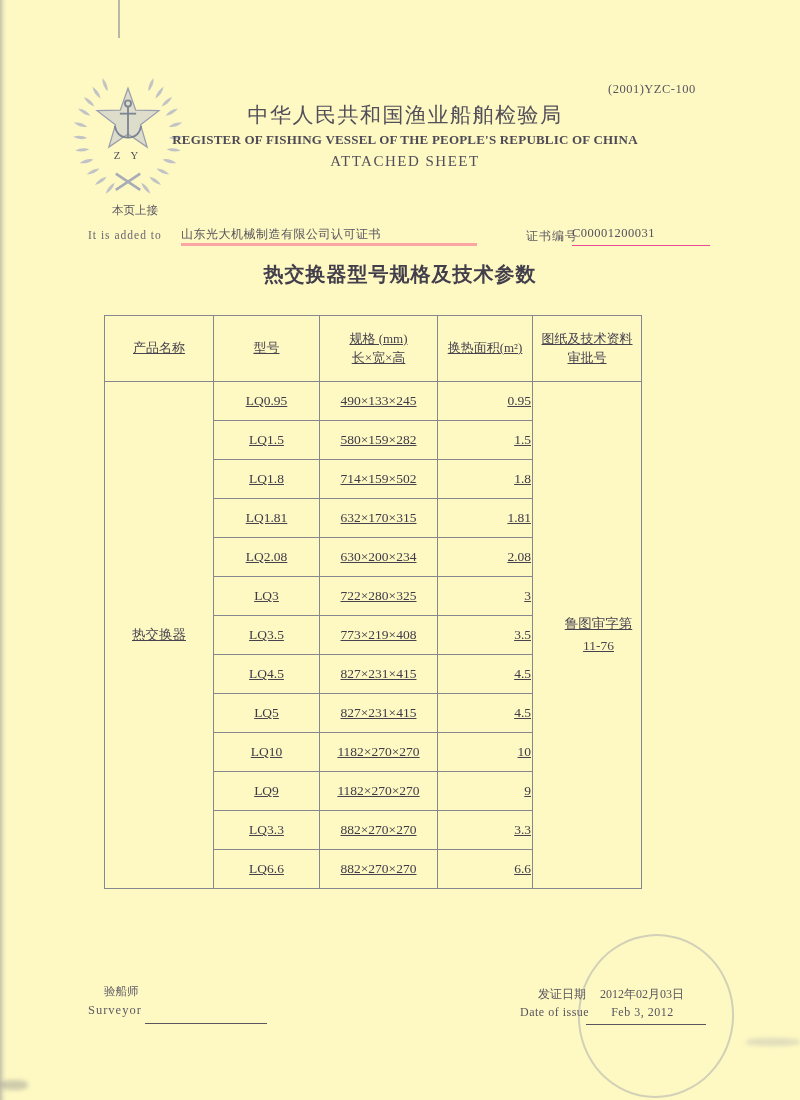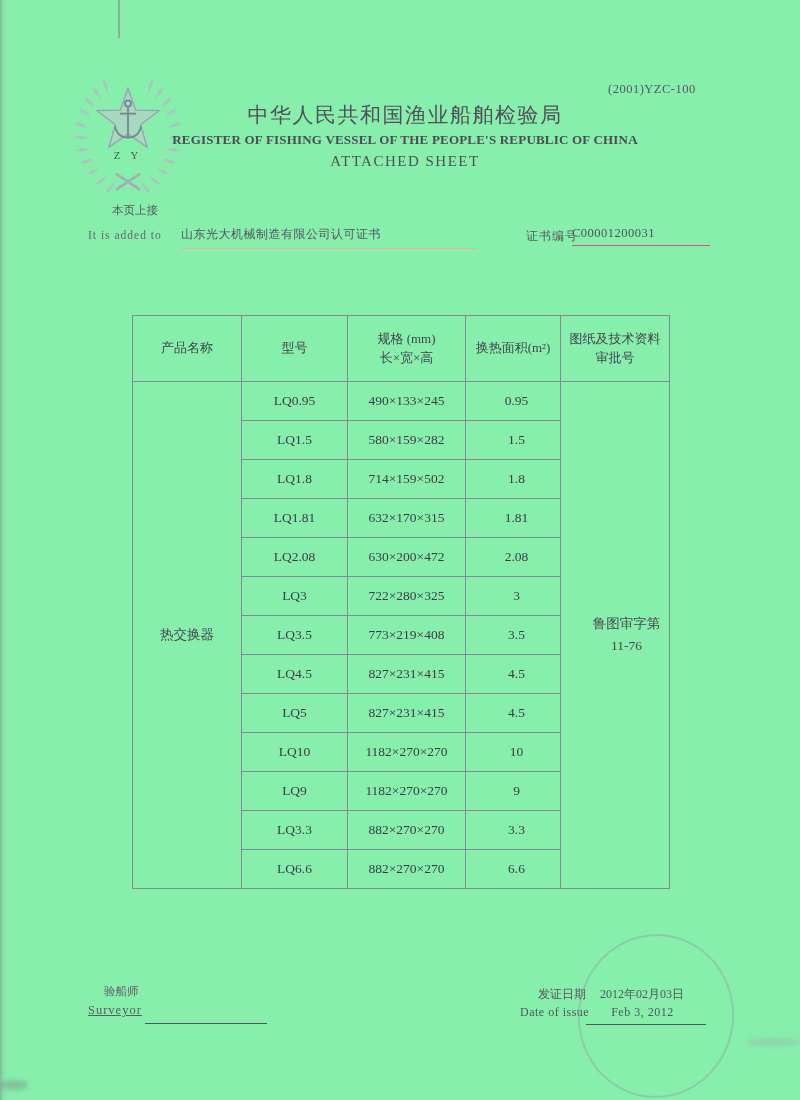--- a/index.html
+++ b/index.html
@@ -3,21 +3,21 @@
 <meta charset="utf-8">
 <style>
   html,body{margin:0;padding:0;}
   body{
     width:800px;height:1100px;
     background:#ffffff;
     font-family:"Liberation Serif","DejaVu Serif",serif;
     position:relative;overflow:hidden;
     color:#474350;
   }
-  .page{position:absolute;inset:0;background:#86efac;}
+  .page{position:absolute;inset:0;background:#fef9c3;}
 
   
   .scan-edge-left{position:absolute;left:0;top:0;width:7px;height:100%;
     background:linear-gradient(90deg,rgba(110,110,122,.38),rgba(160,160,172,.16) 55%,transparent);}
   .reg-mark{position:absolute;left:118px;top:0;width:2px;height:38px;background:rgba(130,130,140,.55);}
   .smudge-bl{position:absolute;left:0;top:1080px;width:28px;height:10px;background:rgba(120,120,132,.35);filter:blur(2px);border-radius:40%;}
   .smudge-r{position:absolute;left:746px;top:1038px;width:54px;height:8px;background:rgba(160,160,172,.30);filter:blur(2px);border-radius:40%;}
 
   .form-code{position:absolute;left:608px;top:82px;font-size:12.5px;color:#59555f;letter-spacing:.5px;}
 
@@ -25,43 +25,43 @@
 
   .head-center{position:absolute;left:150px;top:101px;width:510px;text-align:center;}
   .org-cn{font-size:21px;letter-spacing:1.5px;color:#534f5a;}
   .org-en{font-size:13px;font-weight:bold;letter-spacing:.2px;color:#4e4a55;margin-top:3px;white-space:nowrap;}
   .doc-cn{font-size:22px;letter-spacing:5px;color:#4f4b56;margin-top:13px;}
   .doc-en{font-size:15px;letter-spacing:1.5px;color:#53505b;margin-top:5px;}
 
   .page-note{position:absolute;left:112px;top:203px;font-size:11.5px;color:#5b5761;}
   .added-label{position:absolute;left:88px;top:229px;font-size:11.5px;letter-spacing:1px;color:#6a656f;white-space:nowrap;}
   .added-value{position:absolute;left:181px;top:226px;width:296px;font-size:12px;color:#57535d;
-    border-bottom:1px solid #fca5a5;padding-bottom:5px;letter-spacing:.5px;}
+    border-bottom:3px solid #fca5a5;letter-spacing:.5px;}
   .certno-label{position:absolute;left:526px;top:228px;font-size:12px;color:#5c5862;letter-spacing:1px;}
   .certno-value{position:absolute;left:572px;top:226px;width:138px;font-size:12.5px;color:#544f5b;
     border-bottom:1px solid #ec4899;padding-bottom:4px;letter-spacing:.5px;}
 
   .table-title{position:absolute;left:200px;top:261px;width:400px;text-align:center;
     font-size:20px;font-weight:bold;color:#423e4b;letter-spacing:1px;}
 
-  table.spec{position:absolute;left:132px;top:315px;border-collapse:collapse;table-layout:fixed;
-    font-size:13px;color:#46424e;}
+  table.spec{position:absolute;left:104px;top:315px;border-collapse:collapse;table-layout:fixed;
+    font-size:13px;color:#46424e;text-decoration:underline;}
   table.spec col.c1{width:109px;} table.spec col.c2{width:106px;} table.spec col.c3{width:118px;}
   table.spec col.c4{width:95px;} table.spec col.c5{width:109px;}
   table.spec th, table.spec td{border:1px solid #87878f;font-weight:normal;}
   table.spec thead tr{height:66px;}
   table.spec tbody tr{height:39px;}
   th .hline{line-height:1.45;}
   td.model, td.spec-col{text-align:center;font-weight:bold;font-size:13.5px;color:#3e3a47;}
-  td.area{text-align:center;padding-left:8px;font-weight:bold;font-size:13.5px;color:#3e3a47;}
+  td.area{text-align:right;padding-left:8px;font-weight:bold;font-size:13.5px;color:#3e3a47;}
   td.product, td.approval{text-align:center;font-size:13.5px;color:#4a4651;}
   td.approval .aline{line-height:1.6;padding-left:23px;}
 
   .surveyor-cn{position:absolute;left:104px;top:984px;font-size:11.5px;color:#635f6a;}
-  .surveyor-en{position:absolute;left:88px;top:1003px;font-size:12.5px;letter-spacing:1px;color:#5e5a65;text-decoration:underline;}
+  .surveyor-en{position:absolute;left:88px;top:1003px;font-size:12.5px;letter-spacing:1px;color:#5e5a65;}
   .surveyor-line{position:absolute;left:145px;top:1001px;width:122px;height:22px;border-bottom:1.5px solid #59555f;}
 
   .issue-cn{position:absolute;left:538px;top:986px;font-size:12px;color:#57535d;white-space:nowrap;}
   .issue-cn .val{margin-left:14px;}
   .issue-en{position:absolute;left:520px;top:1005px;font-size:12px;letter-spacing:.5px;color:#57535d;white-space:nowrap;}
   .issue-en .val{margin-left:22px;}
   .issue-line{position:absolute;left:586px;top:1002px;width:120px;height:22px;border-bottom:1.5px solid #59555f;}
 
   .stamp{position:absolute;left:578px;top:934px;width:152px;height:160px;border-radius:50%;
     border:2px solid rgba(150,152,164,.42);transform:rotate(6deg);}
@@ -129,20 +129,21 @@
     <div class="org-en">REGISTER OF FISHING VESSEL OF THE PEOPLE'S REPUBLIC OF CHINA</div>
     <div class="doc-en">ATTACHED SHEET</div>
   </div>
 
   <div class="page-note">本页上接</div>
   <div class="added-label">It is added to</div>
   <div class="added-value">山东光大机械制造有限公司认可证书</div>
   <div class="certno-label">证书编号</div>
   <div class="certno-value">C00001200031</div>
 
+  <div class="table-title">热交换器型号规格及技术参数</div>
 
   <table class="spec">
     <colgroup>
         <col class="c1">
         <col class="c2">
         <col class="c3">
         <col class="c4">
         <col class="c5">
       </colgroup>
     <thead>
@@ -187,21 +188,21 @@
         <td class="spec-col">714×159×502</td>
         <td class="area">1.8</td>
       </tr>
       <tr>
         <td class="model">LQ1.81</td>
         <td class="spec-col">632×170×315</td>
         <td class="area">1.81</td>
       </tr>
       <tr>
         <td class="model">LQ2.08</td>
-        <td class="spec-col">630×200×472</td>
+        <td class="spec-col">630×200×234</td>
         <td class="area">2.08</td>
       </tr>
       <tr>
         <td class="model">LQ3</td>
         <td class="spec-col">722×280×325</td>
         <td class="area">3</td>
       </tr>
       <tr>
         <td class="model">LQ3.5</td>
         <td class="spec-col">773×219×408</td>

